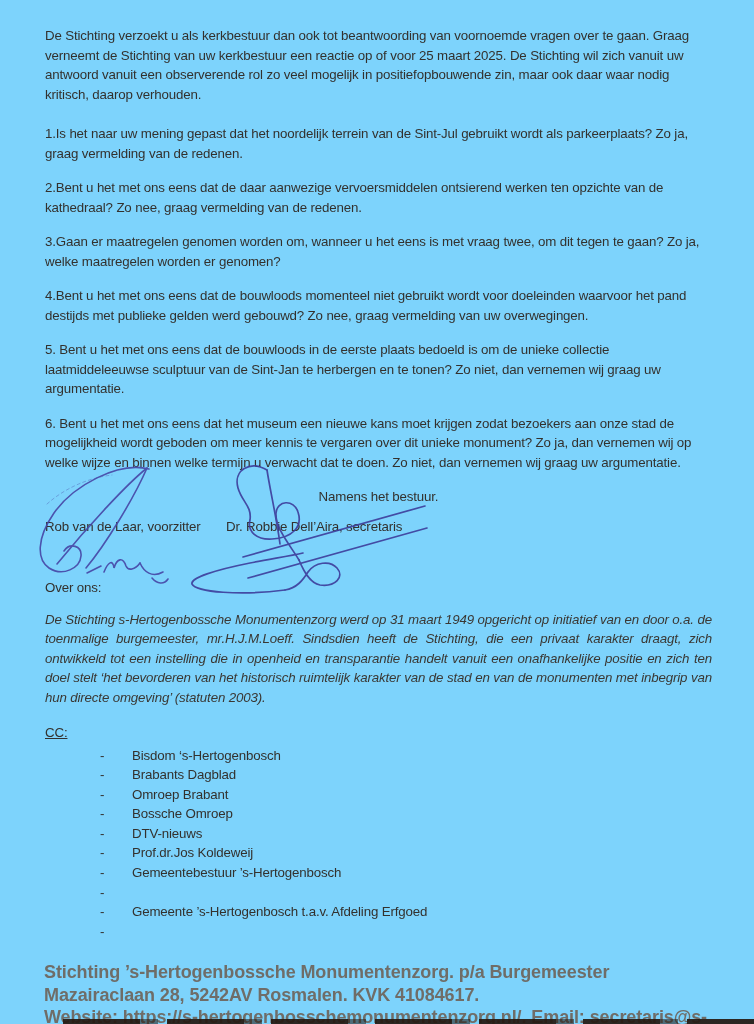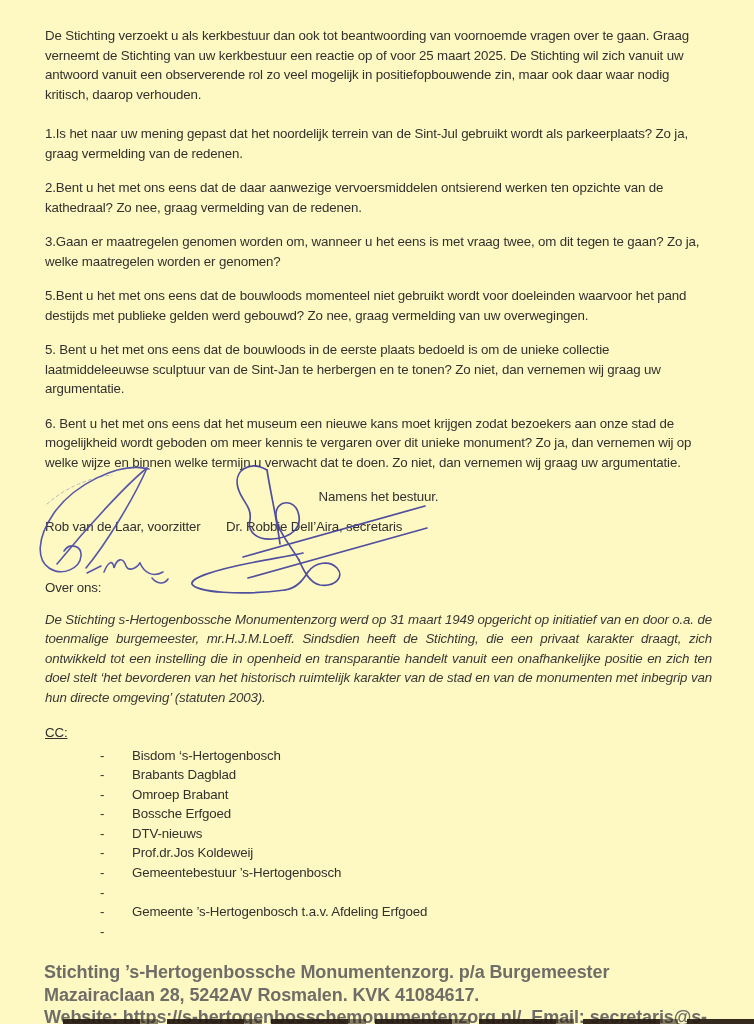--- a/index.html
+++ b/index.html
@@ -1,20 +1,20 @@
 <!DOCTYPE html>
 <html><head>
 <meta charset="utf-8">
 <style>
   html, body { margin: 0; padding: 0; background: #ffffff; }
   .page {
     position: relative;
     width: 754px;
     height: 1024px;
-    background: #fef9c3;
+    background: #7dd3fc;
     overflow: hidden;
     font-family: "Liberation Sans", sans-serif;
     color: #33312e;
   }
   .content {
     position: absolute;
     left: 45px;
     right: 42px;
     top: 26px;
     font-size: 13.3px;
@@ -77,21 +77,21 @@
     <p class="intro">De Stichting verzoekt u als kerkbestuur dan ook tot beantwoording van voornoemde vragen over te gaan. Graag verneemt de Stichting van uw kerkbestuur een reactie op of voor 25 maart 2025. De Stichting wil zich vanuit uw antwoord vanuit een observerende rol zo veel mogelijk in positiefopbouwende zin, maar ook daar waar nodig kritisch, daarop verhouden.</p>
 
     <div>
 
         <p class="q">1.Is het naar uw mening gepast dat het noordelijk terrein van de Sint-Jul gebruikt wordt als parkeerplaats? Zo ja, graag vermelding van de redenen.</p>
 
         <p class="q">2.Bent u het met ons eens dat de daar aanwezige vervoersmiddelen ontsierend werken ten opzichte van de kathedraal? Zo nee, graag vermelding van de redenen.</p>
 
         <p class="q">3.Gaan er maatregelen genomen worden om, wanneer u het eens is met vraag twee, om dit tegen te gaan?  Zo ja, welke maatregelen worden er genomen?</p>
 
-        <p class="q">5.Bent u het met ons eens dat de bouwloods momenteel niet gebruikt wordt voor doeleinden waarvoor het pand destijds met publieke gelden werd gebouwd? Zo nee, graag vermelding van uw overwegingen.</p>
+        <p class="q">4.Bent u het met ons eens dat de bouwloods momenteel niet gebruikt wordt voor doeleinden waarvoor het pand destijds met publieke gelden werd gebouwd? Zo nee, graag vermelding van uw overwegingen.</p>
 
         <p class="q">5. Bent u het met ons eens dat de bouwloods in de eerste plaats bedoeld is om de unieke collectie laatmiddeleeuwse sculptuur van de Sint-Jan te herbergen en te tonen? Zo niet, dan vernemen wij graag uw argumentatie.</p>
 
         <p class="q">6. Bent u het met ons eens dat het museum een nieuwe kans moet krijgen zodat bezoekers aan onze stad de mogelijkheid wordt geboden om meer kennis te vergaren over dit unieke monument? Zo ja, dan vernemen wij op welke wijze en binnen welke termijn u verwacht dat te doen. Zo niet, dan vernemen wij graag uw argumentatie.</p>
       </div>
 
     <p class="closing">Namens het bestuur.</p>
 
     <div class="names">
       <span class="left">Rob van de Laar, voorzitter</span>
@@ -116,21 +116,21 @@
           <span>Brabants Dagblad</span>
         </div>
 
         <div class="cc-item">
           <span class="cc-bullet">-</span>
           <span>Omroep Brabant</span>
         </div>
 
         <div class="cc-item">
           <span class="cc-bullet">-</span>
-          <span>Bossche Erfgoed</span>
+          <span>Bossche Omroep</span>
         </div>
 
         <div class="cc-item">
           <span class="cc-bullet">-</span>
           <span>DTV-nieuws</span>
         </div>
 
         <div class="cc-item">
           <span class="cc-bullet">-</span>
           <span>Prof.dr.Jos Koldeweij</span>

